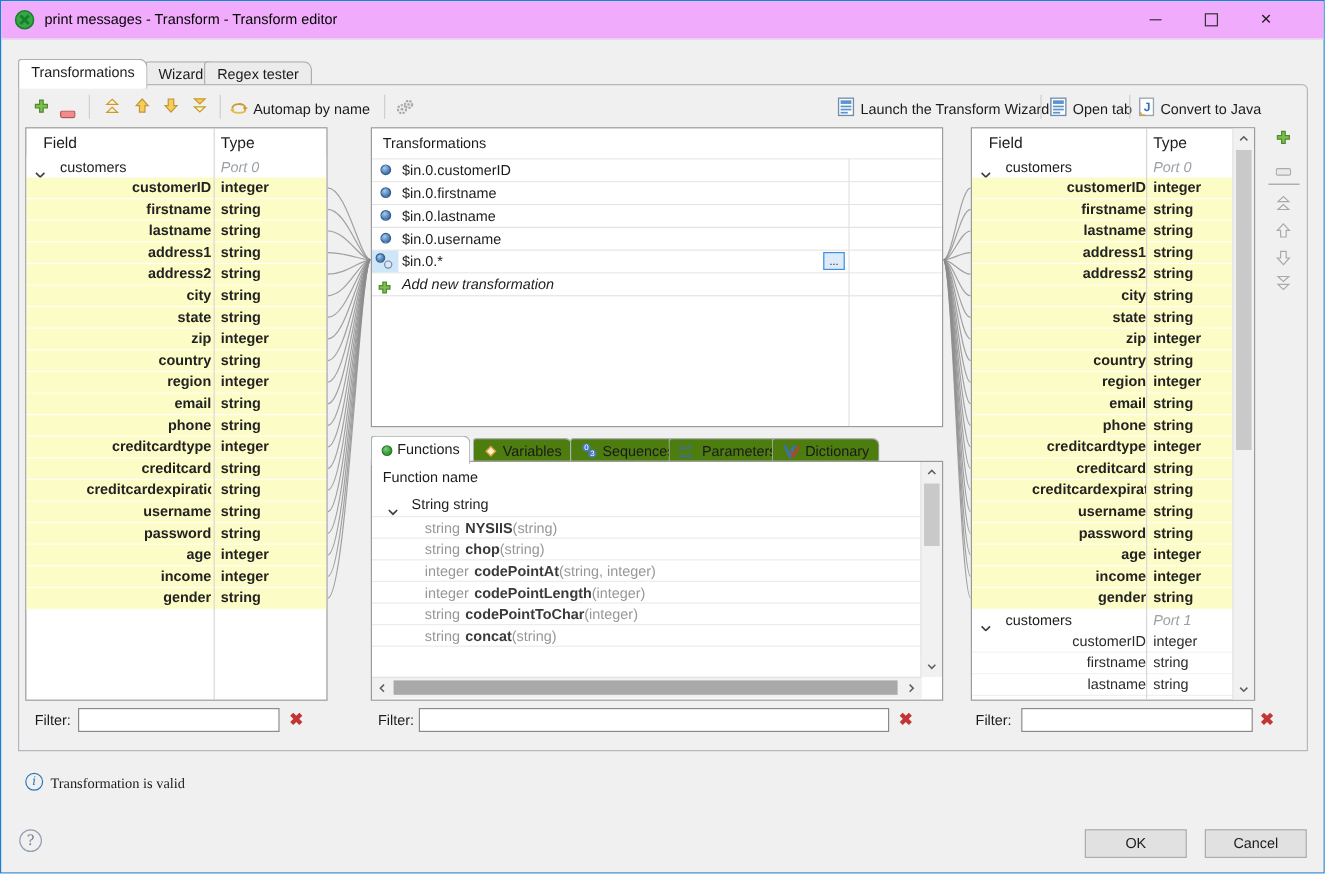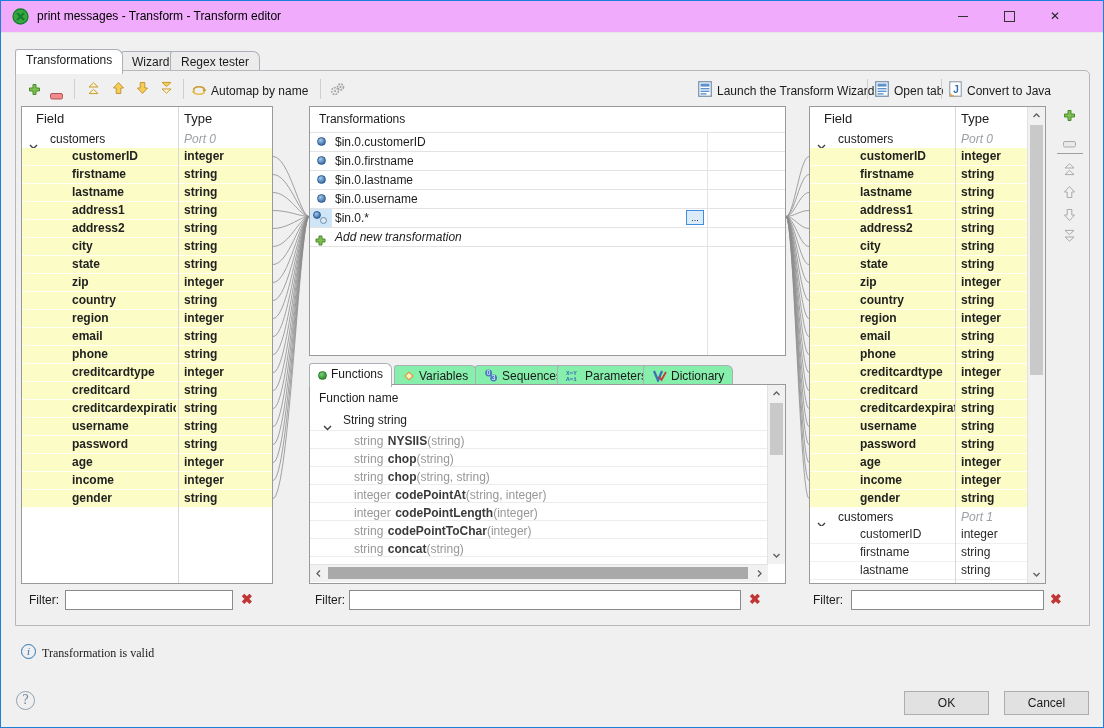--- a/index.html
+++ b/index.html
@@ -21,37 +21,37 @@
   .tb-ic{position:absolute;cursor:default;}
   
   .panel{position:absolute;background:#fff;border:1px solid #9a9a9a;box-sizing:border-box;overflow:hidden;}
   .thead{height:23px;position:relative;}
   .th{position:absolute;top:4px;font-size:13px;color:#1c1c1c;}
   .grow{height:18px;line-height:18px;position:relative;background:#fff;}
   .grow .gname{position:absolute;font-size:12px;color:#1c1c1c;}
   .grow .gport{position:absolute;font-size:12px;color:#9aa0a6;font-style:italic;}
   .chev{position:absolute;top:6px;}
   .frow{height:18px;line-height:17px;position:relative;background:#fcfcc6;border-bottom:1px solid rgba(255,255,255,.85);box-sizing:border-box;}
-  .frow .fname{position:absolute;font-size:12px;font-weight:bold;color:#222;overflow:hidden;white-space:nowrap;}
+  .frow .fname{position:absolute;font-size:12px;font-weight:bold;color:#222;overflow:hidden;white-space:nowrap;text-align:right;}
   .frow .ftype{position:absolute;font-size:12px;font-weight:bold;color:#222;white-space:nowrap;}
   .frow.plain{background:#fff;border-bottom:1px solid #f0f0f0;}
   .frow.plain .fname,.frow.plain .ftype{font-weight:normal;color:#2a2a2a;}
   .vdiv{position:absolute;top:0;bottom:0;width:1px;background:#d8d8d8;}
   
   .t-head{height:25px;line-height:25px;padding-left:9px;font-size:12px;color:#1c1c1c;border-bottom:1px solid #e3e3e3;}
   .trow{height:19px;line-height:18px;position:relative;border-bottom:1px solid #e3e3e3;box-sizing:border-box;background:#fff;}
   .texpr{position:absolute;left:25px;top:0;font-size:12px;color:#1c1c1c;white-space:nowrap;}
   .tdot{position:absolute;left:7px;top:4px;width:9px;height:9px;border-radius:50%;background:radial-gradient(circle at 35% 30%, #a6cbec, #3c6fa9 75%);border:1px solid #2f5d90;box-sizing:border-box;}
   .sel-bg{position:absolute;left:0;top:0;width:22px;height:18px;background:#cfe5f8;}
   .sel-d1{position:absolute;left:3px;top:2px;width:8px;height:8px;border-radius:50%;background:radial-gradient(circle at 35% 30%, #a6cbec, #3c6fa9 75%);border:1px solid #2f5d90;box-sizing:border-box;}
   .sel-d2{position:absolute;left:10px;top:8px;width:7px;height:7px;border-radius:50%;background:#dde8f2;border:1px solid #6d8cab;box-sizing:border-box;}
   .ellipsis-btn{position:absolute;left:376px;top:1px;width:18px;height:15px;font-size:9px;line-height:10px;background:#dcebf9;border:1px solid #3d8fe0;padding:0;color:#1c1c1c;font-family:"Liberation Sans",sans-serif;}
   .add-italic{font-style:italic;}
   
-  .ftab{position:absolute;font-size:12px;color:#1b1b1b;height:14px;padding:3px 8px;border:1px solid #aab0b6;border-bottom:none;border-radius:3px 6px 0 0;background:#86efac;white-space:nowrap;}
+  .ftab{position:absolute;font-size:12px;color:#1b1b1b;height:14px;padding:3px 8px;border:1px solid #aab0b6;border-bottom:none;border-radius:3px 6px 0 0;background:#4d7c0f;white-space:nowrap;}
   .ftab.active{background:#fff;z-index:3;height:17px;}
   .ftab .tic{display:inline-block;vertical-align:-2px;margin-right:4px;}
   .fdot{display:inline-block;width:9px;height:9px;border-radius:50%;background:radial-gradient(circle at 35% 30%, #7ed07e, #2c8f2c 75%);border:1px solid #257a25;box-sizing:border-box;}
   .fn-row{height:18px;line-height:17px;position:relative;border-bottom:1px solid #ececec;box-sizing:border-box;}
   .fn-row .ret,.fn-row .args{font-size:12px;color:#979797;}
   .fn-row .nm{font-size:12px;color:#3a3a3a;font-weight:bold;}
   .fn-text{position:absolute;left:44px;top:0;white-space:nowrap;}
   
   .sb{position:absolute;background:#f1f1f1;}
   .sb-btn{position:absolute;width:17px;height:17px;background:#f1f1f1;}
@@ -419,23 +419,20 @@
 
         <div class="fn-row">
           <span class="fn-text"><span class="ret">string</span> <span class="nm">NYSIIS</span><span class="args">(string)</span></span>
         </div>
 
 
         <div class="fn-row">
           <span class="fn-text"><span class="ret">string</span> <span class="nm">chop</span><span class="args">(string)</span></span>
         </div>
 
-        <div class="fn-row">
-          <span class="fn-text"><span class="ret">string</span> <span class="nm">chop</span><span class="args">(string, string)</span></span>
-        </div>
 
         <div class="fn-row">
           <span class="fn-text"><span class="ret">integer</span> <span class="nm">codePointAt</span><span class="args">(string, integer)</span></span>
         </div>
 
         <div class="fn-row">
           <span class="fn-text"><span class="ret">integer</span> <span class="nm">codePointLength</span><span class="args">(integer)</span></span>
         </div>
 
         <div class="fn-row">

